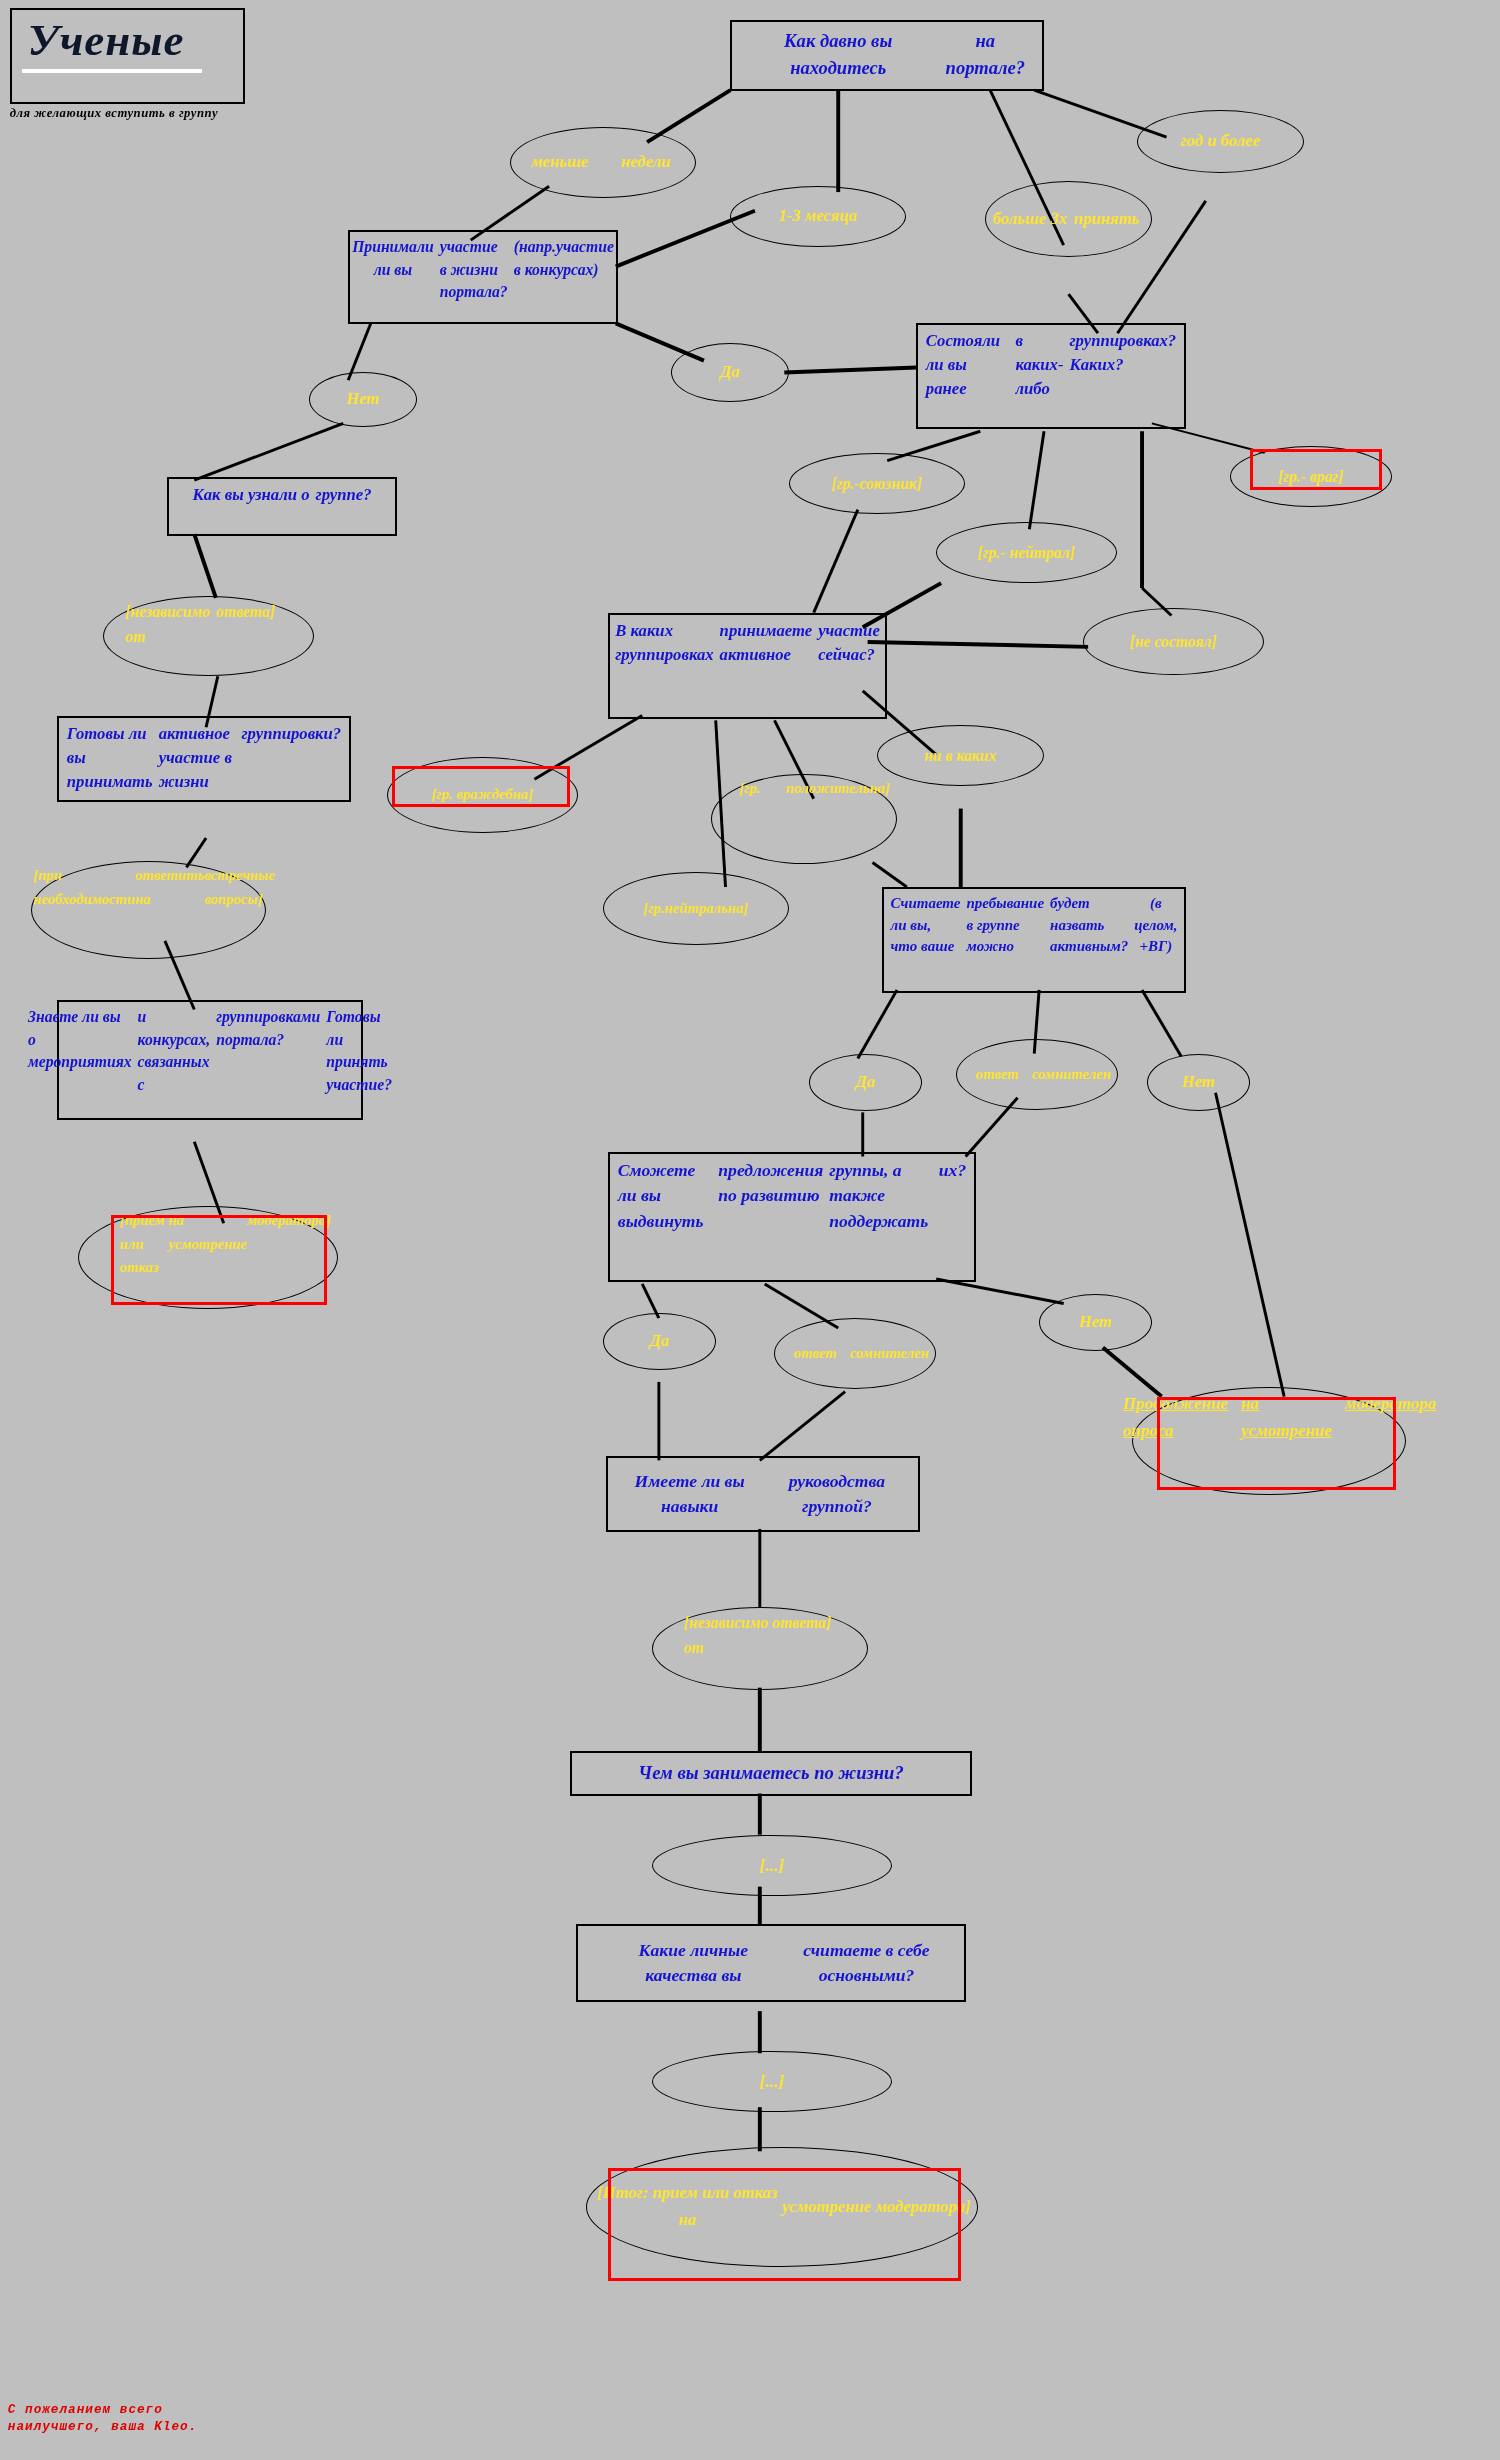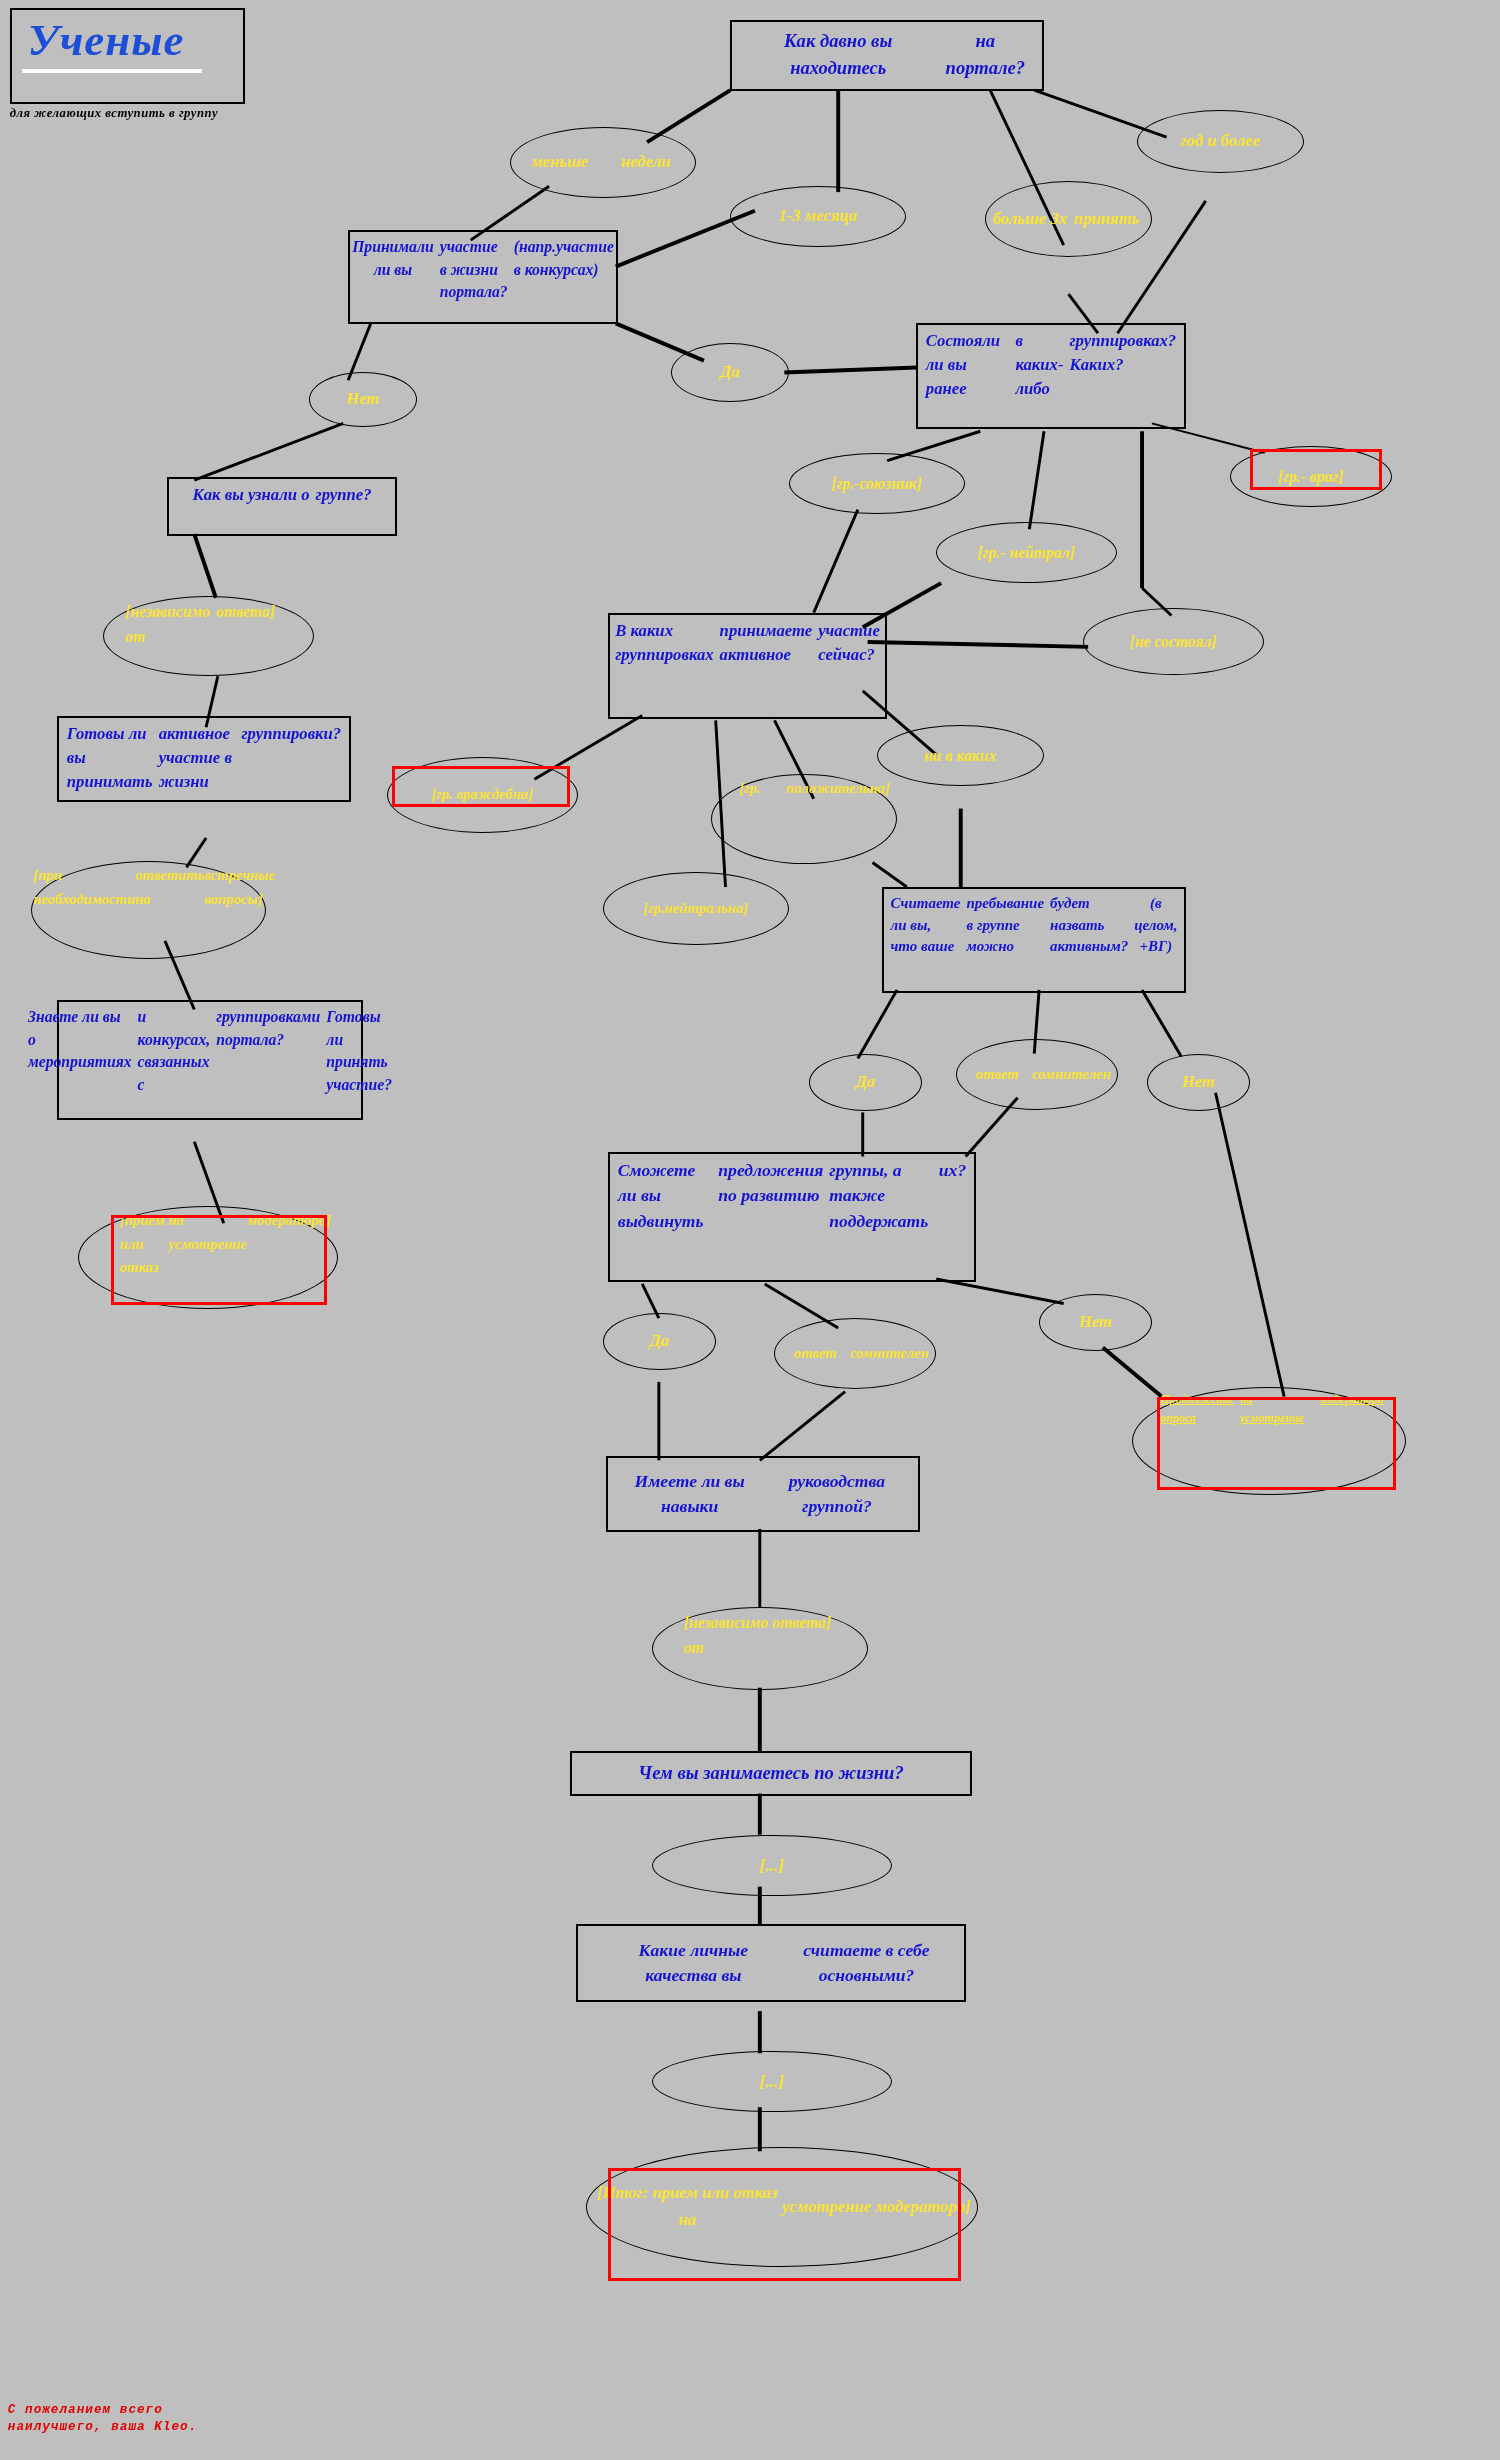--- a/index.html
+++ b/index.html
@@ -70,21 +70,21 @@
     position:absolute;
     left:9.8px;top:7.8px;
     width:235px;height:96px;
     border:2.9px solid #000;
     box-sizing:border-box;
     z-index:7;
   }
   #logo-text{
     position:absolute;
     left:27.4px;top:13.7px;
-    color:#1d4ed8;
+    color:#0f172a;
     font-size:45px;
     font-style:italic;
     font-weight:bold;
     font-family:"Liberation Serif","DejaVu Serif",serif;
     letter-spacing:1px;
     z-index:8;
   }
   #logo-rule{
     position:absolute;
     left:21.6px;top:69px;
@@ -350,21 +350,21 @@
 
   <div class="node ell" style="left:774px;top:1318px;width:162px;height:71px;font-size:14.7px;">
     <span class="ln">ответ</span>
     <span class="ln">сомнителен</span>
   </div>
 
   <div class="node ell" style="left:1039px;top:1294px;width:113px;height:57px;font-size:16.7px;">
     <span class="ln">Нет</span>
   </div>
 
-  <div class="node ell lefttext" style="left:1132px;top:1387px;width:274px;height:108px;font-size:12px;padding-left:27.4px;">
+  <div class="node ell lefttext" style="left:1132px;top:1387px;width:274px;height:108px;font-size:17px;padding-left:27.4px;gap:13px;">
     <span class="ln underline">Продолжение опроса</span>
     <span class="ln underline">на усмотрение</span>
     <span class="ln underline">модератора</span>
   </div>
   <div class="redbox" style="left:1157px;top:1397px;width:239px;height:93px;"></div>
 
   <div class="node box" style="left:606px;top:1456px;width:314px;height:76px;font-size:17.6px;">
     <span class="ln">Имеете ли вы навыки</span>
     <span class="ln">руководства группой?</span>
   </div>

